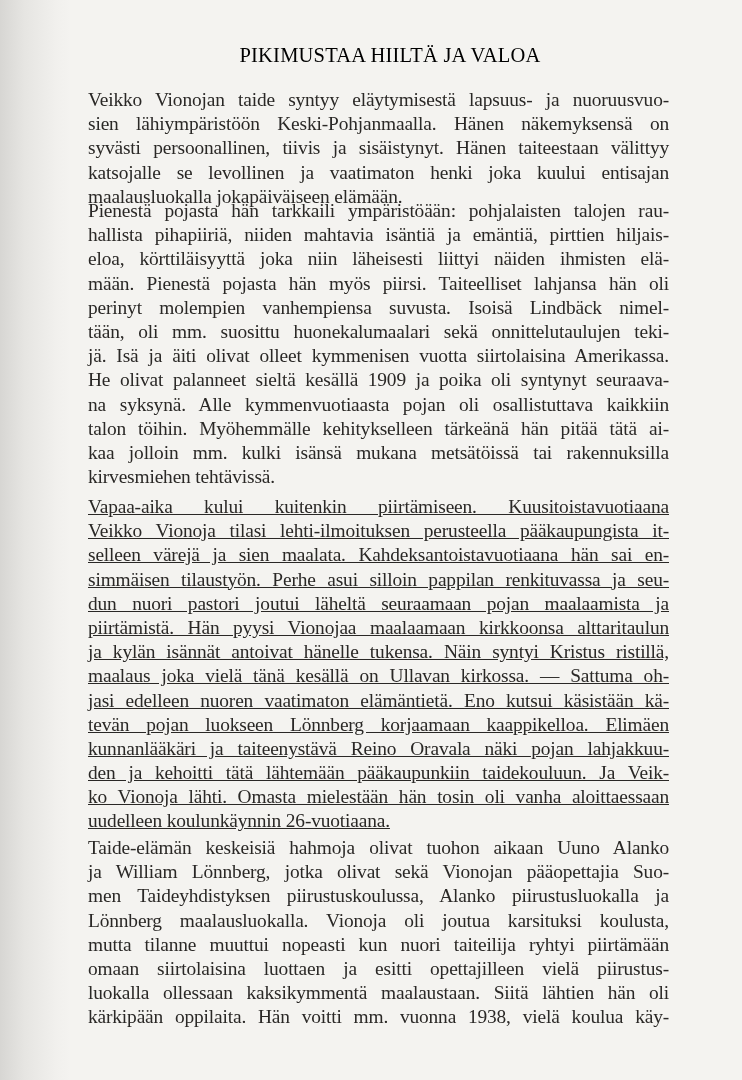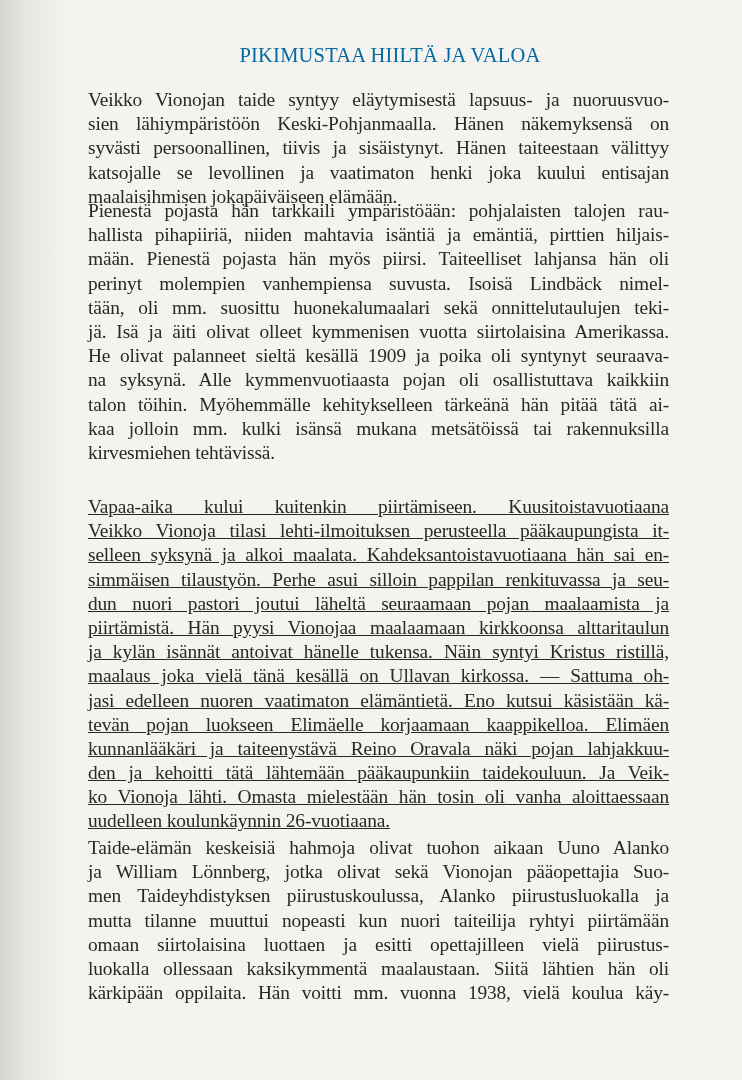--- a/index.html
+++ b/index.html
@@ -29,21 +29,21 @@
     .title {
       position: absolute;
       top: 44px;
       left: 0;
       width: 742px;
       padding-left: 38px;
       box-sizing: border-box;
       text-align: center;
       font-size: 20.5px;
       letter-spacing: 0.2px;
-      color: #0369a1;
+      color: #000000;
     }
     .para {
       position: absolute;
       left: 88px;
       width: 581px;
       font-size: 19.4px;
       line-height: 24.2px;
       letter-spacing: -0.15px;
     }
     .line {
@@ -67,56 +67,58 @@
 <div class="page-shadow"></div>
 
 <div class="page">
   <div class="title">PIKIMUSTAA HIILTÄ JA VALOA</div>
 
   <div class="para" id="p1">
     <span class="line">Veikko Vionojan taide syntyy eläytymisestä lapsuus- ja nuoruusvuo-</span>
     <span class="line">sien lähiympäristöön Keski-Pohjanmaalla. Hänen näkemyksensä on</span>
     <span class="line">syvästi persoonallinen, tiivis ja sisäistynyt. Hänen taiteestaan välittyy</span>
     <span class="line">katsojalle se levollinen ja vaatimaton henki joka kuului entisajan</span>
-    <span class="line last">maalaisihmisen jokapäiväiseen elämään.</span>
+    <span class="line last">maalausluokalla jokapäiväiseen elämään.</span>
   </div>
 
   <div class="para" id="p2">
     <span class="line">Pienestä pojasta hän tarkkaili ympäristöään: pohjalaisten talojen rau-</span>
     <span class="line">hallista pihapiiriä, niiden mahtavia isäntiä ja emäntiä, pirttien hiljais-</span>
+    <span class="line">eloa, körttiläisyyttä joka niin läheisesti liittyi näiden ihmisten elä-</span>
     <span class="line">mään. Pienestä pojasta hän myös piirsi. Taiteelliset lahjansa hän oli</span>
     <span class="line">perinyt molempien vanhempiensa suvusta. Isoisä Lindbäck nimel-</span>
     <span class="line">tään, oli mm. suosittu huonekalumaalari sekä onnittelutaulujen teki-</span>
     <span class="line">jä. Isä ja äiti olivat olleet kymmenisen vuotta siirtolaisina Amerikassa.</span>
     <span class="line">He olivat palanneet sieltä kesällä 1909 ja poika oli syntynyt seuraava-</span>
     <span class="line">na syksynä. Alle kymmenvuotiaasta pojan oli osallistuttava kaikkiin</span>
     <span class="line">talon töihin. Myöhemmälle kehitykselleen tärkeänä hän pitää tätä ai-</span>
     <span class="line">kaa jolloin mm. kulki isänsä mukana metsätöissä tai rakennuksilla</span>
     <span class="line last">kirvesmiehen tehtävissä.</span>
   </div>
 
   <div class="para" id="p3">
     <span class="line">Vapaa-aika kului kuitenkin piirtämiseen. Kuusitoistavuotiaana</span>
     <span class="line">Veikko Vionoja tilasi lehti-ilmoituksen perusteella pääkaupungista it-</span>
-    <span class="line">selleen syksynä ja alkoi maalata. Kahdeksantoistavuotiaana hän sai en-</span>
+    <span class="line">selleen värejä ja sien maalata. Kahdeksantoistavuotiaana hän sai en-</span>
     <span class="line">simmäisen tilaustyön. Perhe asui silloin pappilan renkituvassa ja seu-</span>
     <span class="line">dun nuori pastori joutui läheltä seuraamaan pojan maalaamista ja</span>
     <span class="line">piirtämistä. Hän pyysi Vionojaa maalaamaan kirkkoonsa alttaritaulun</span>
     <span class="line">ja kylän isännät antoivat hänelle tukensa. Näin syntyi Kristus ristillä,</span>
     <span class="line">maalaus joka vielä tänä kesällä on Ullavan kirkossa. — Sattuma oh-</span>
     <span class="line">jasi edelleen nuoren vaatimaton elämäntietä. Eno kutsui käsistään kä-</span>
-    <span class="line">tevän pojan luokseen Elimäelle korjaamaan kaappikelloa. Elimäen</span>
+    <span class="line">tevän pojan luokseen Lönnberg korjaamaan kaappikelloa. Elimäen</span>
     <span class="line">kunnanlääkäri ja taiteenystävä Reino Oravala näki pojan lahjakkuu-</span>
     <span class="line">den ja kehoitti tätä lähtemään pääkaupunkiin taidekouluun. Ja Veik-</span>
     <span class="line">ko Vionoja lähti. Omasta mielestään hän tosin oli vanha aloittaessaan</span>
     <span class="line last">uudelleen koulunkäynnin 26-vuotiaana.</span>
   </div>
 
   <div class="para" id="p4">
     <span class="line">Taide-elämän keskeisiä hahmoja olivat tuohon aikaan Uuno Alanko</span>
     <span class="line">ja William Lönnberg, jotka olivat sekä Vionojan pääopettajia Suo-</span>
     <span class="line">men Taideyhdistyksen piirustuskoulussa, Alanko piirustusluokalla ja</span>
+    <span class="line">Lönnberg maalausluokalla. Vionoja oli joutua karsituksi koulusta,</span>
     <span class="line">mutta tilanne muuttui nopeasti kun nuori taiteilija ryhtyi piirtämään</span>
     <span class="line">omaan siirtolaisina luottaen ja esitti opettajilleen vielä piirustus-</span>
     <span class="line">luokalla ollessaan kaksikymmentä maalaustaan. Siitä lähtien hän oli</span>
     <span class="line">kärkipään oppilaita. Hän voitti mm. vuonna 1938, vielä koulua käy-</span>
   </div>
 </div>
 
 </body></html>

